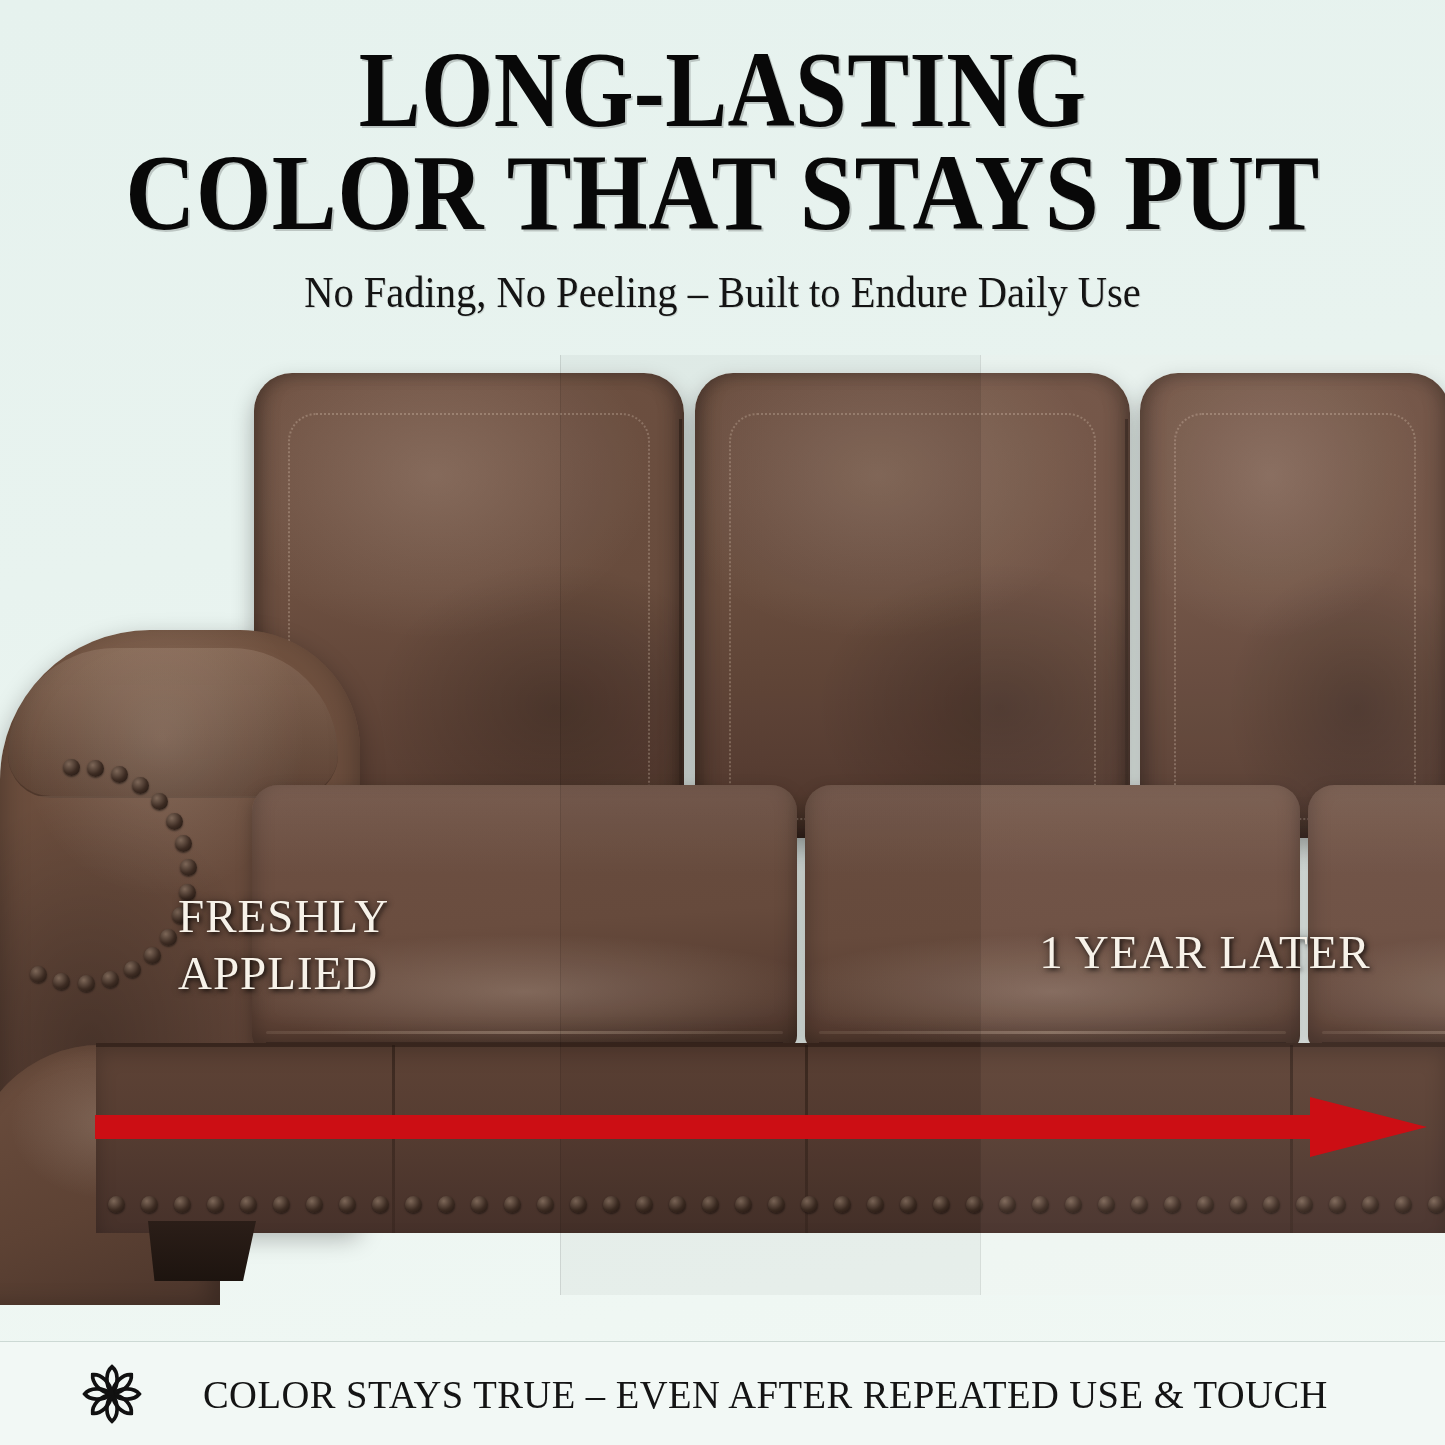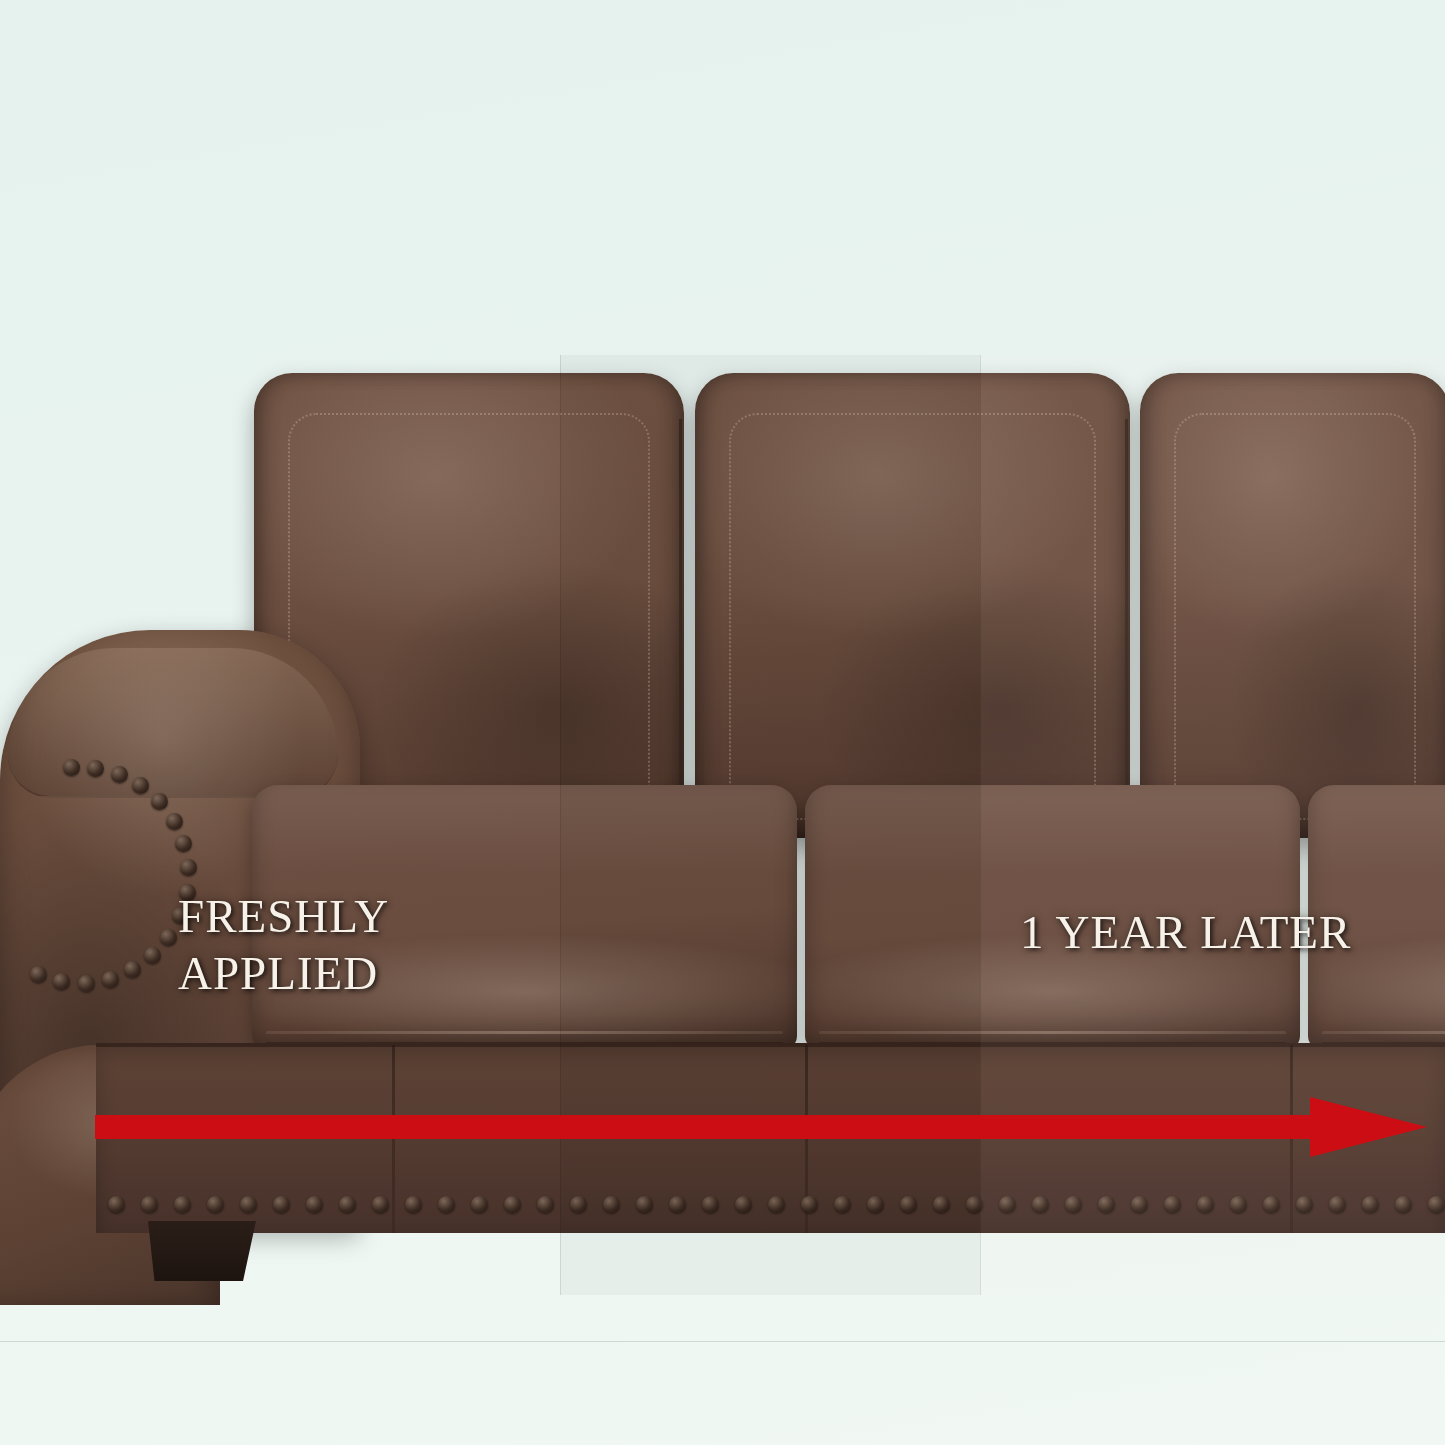--- a/index.html
+++ b/index.html
@@ -186,21 +186,21 @@
     color:#f7f2e9;
     font-family:"Liberation Serif", serif;
     font-size:47px;
     line-height:1.22;
     letter-spacing:1px;
     text-shadow:2px 2px 4px rgba(0,0,0,0.65), 0 0 10px rgba(0,0,0,0.45);
     white-space:pre-line;
   }
   .lab1{ left:178px; top:888px; text-align:left; }
   .lab2{ left:580px; top:888px; width:310px; text-align:right; }
-  .lab3{ left:1020px;top:904px; width:370px; }
+  .lab3{ left:1020px;top:924px; width:370px; text-align:center; }
 
   
   .arrow-svg{
     position:absolute; left:95px; top:1085px; width:1345px; height:85px;
   }
 
   
   .divider{
     position:absolute; left:0; top:1341px; width:1445px; height:1px;
     background:rgba(120,140,132,0.28);
@@ -218,20 +218,25 @@
     letter-spacing:0.5px;
     transform:scaleX(0.94);
     white-space:nowrap;
   }
 </style>
 </head>
 <body>
 
 <div id="stage">
 
+  <div class="header">
+    <div class="headline hl1">LONG-LASTING</div>
+    <div class="headline hl2">COLOR THAT STAYS PUT</div>
+    <div class="subhead">No Fading, No Peeling – Built to Endure Daily Use</div>
+  </div>
 
   <div class="sofa-wrap">
     <div class="sofa">
 
       <div class="backrest">
         <div class="bcush bc1">
           <div class="bc-stitch"></div>
           <div class="bc-seam" style="right:2px;"></div>
         </div>
         <div class="bcush bc2">
@@ -346,14 +351,29 @@
   <div class="label lab3">1 YEAR LATER</div>
 
   <svg class="arrow-svg" viewBox="0 0 1345 85">
     <g id="arrowGroup">
       <rect x="0" y="30" width="1245" height="24" fill="#cc0e14"></rect>
       <polygon points="1215,12 1215,72 1332,42" fill="#cc0e14"></polygon>
     </g>
   </svg>
 
   <div class="divider"></div>
+  <div class="banner">
+    <svg class="flower" viewBox="0 0 100 100">
+      <g id="petalGroup" fill="none" stroke="#111111" stroke-width="6">
+          <path d="M50 50 C 38 34, 40 14, 50 6 C 60 14, 62 34, 50 50 Z" transform="rotate(0 50 50)"></path>
+          <path d="M50 50 C 38 34, 40 14, 50 6 C 60 14, 62 34, 50 50 Z" transform="rotate(45 50 50)"></path>
+          <path d="M50 50 C 38 34, 40 14, 50 6 C 60 14, 62 34, 50 50 Z" transform="rotate(90 50 50)"></path>
+          <path d="M50 50 C 38 34, 40 14, 50 6 C 60 14, 62 34, 50 50 Z" transform="rotate(135 50 50)"></path>
+          <path d="M50 50 C 38 34, 40 14, 50 6 C 60 14, 62 34, 50 50 Z" transform="rotate(180 50 50)"></path>
+          <path d="M50 50 C 38 34, 40 14, 50 6 C 60 14, 62 34, 50 50 Z" transform="rotate(225 50 50)"></path>
+          <path d="M50 50 C 38 34, 40 14, 50 6 C 60 14, 62 34, 50 50 Z" transform="rotate(270 50 50)"></path>
+          <path d="M50 50 C 38 34, 40 14, 50 6 C 60 14, 62 34, 50 50 Z" transform="rotate(315 50 50)"></path>
+        </g>
+    </svg>
+    <div class="banner-text">COLOR STAYS TRUE – EVEN AFTER REPEATED USE &amp; TOUCH</div>
+  </div>
 
 </div>
 
 </body></html>

